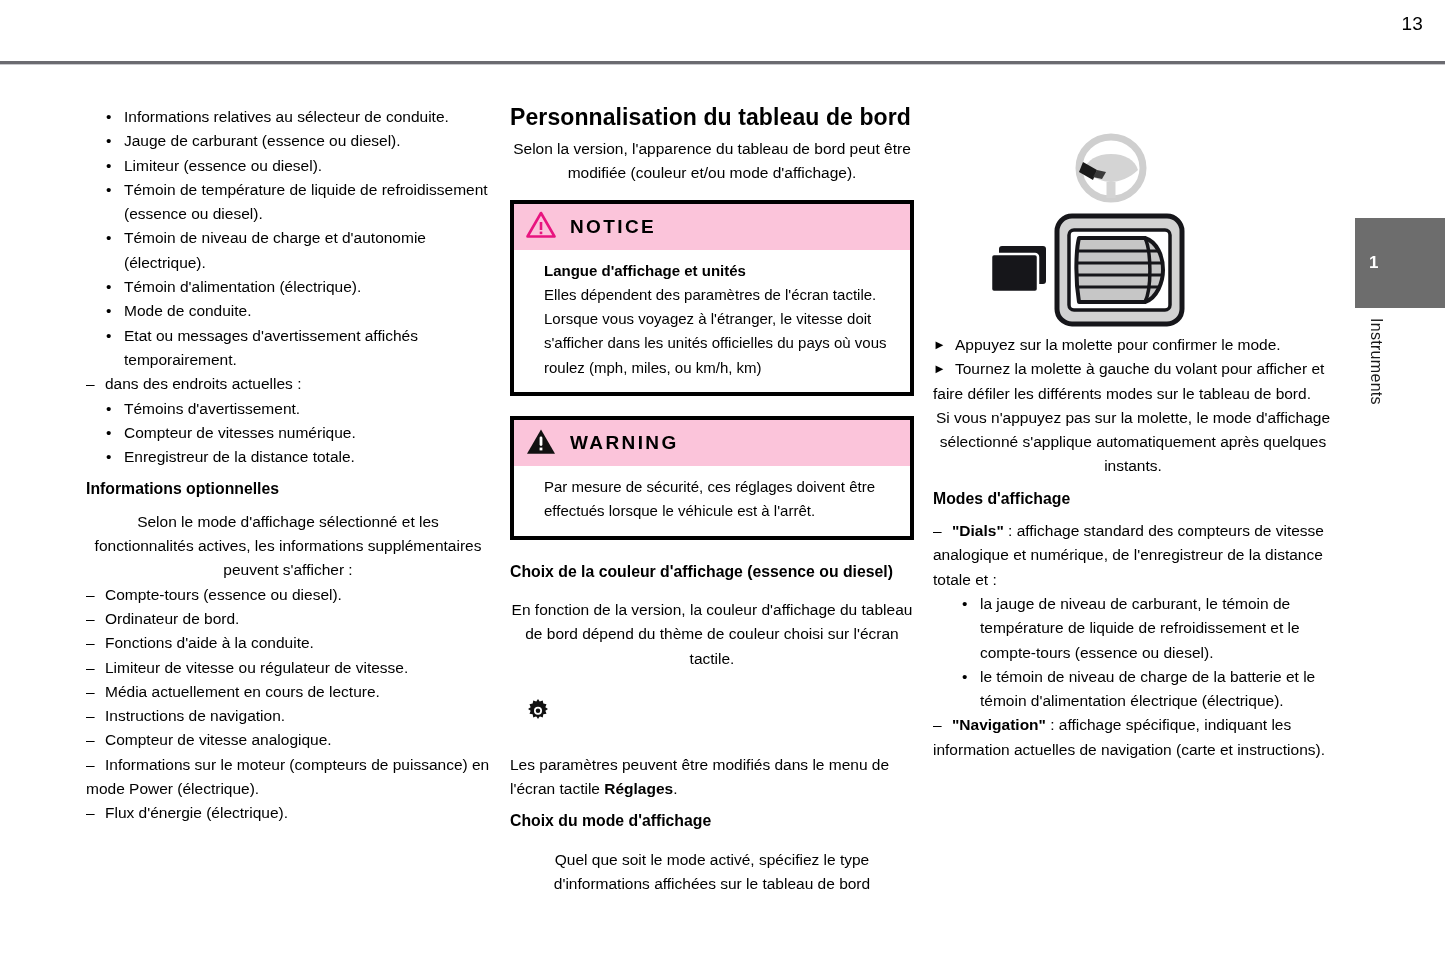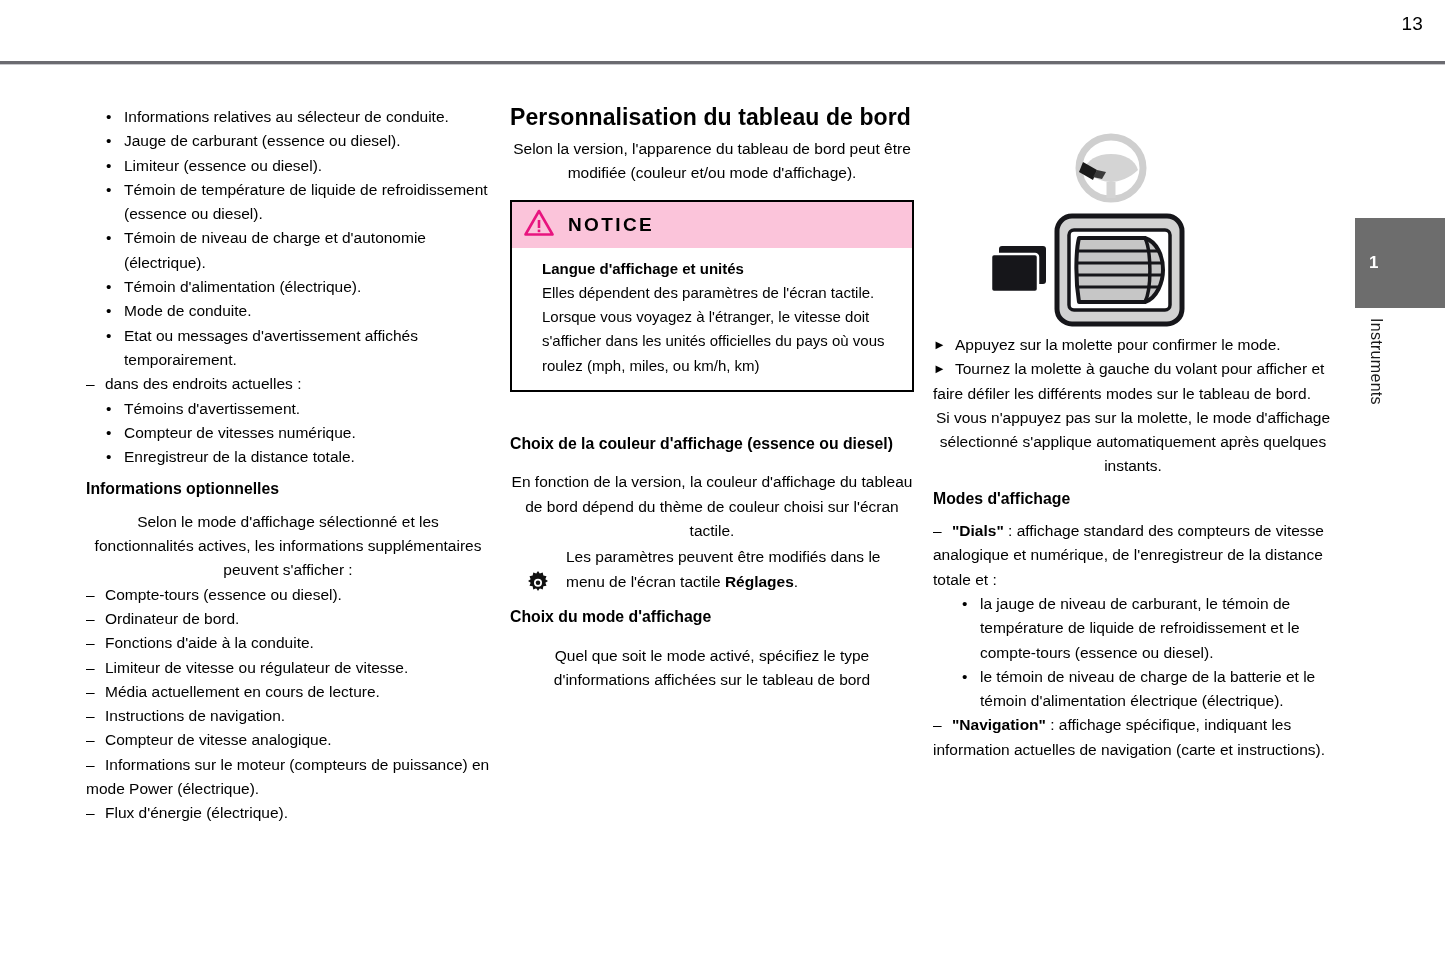--- a/index.html
+++ b/index.html
@@ -154,21 +154,21 @@
   li.arrow-item > .marker {
     display: inline-block;
     width: 22px;
     font-size: 13px;
     line-height: 24.3px;
     vertical-align: top;
   }
 
   
   .alert-box {
-    border: 2px solid #000000;
+    border: 4px solid #000000;
     background: #ffffff;
     box-sizing: border-box;
     width: 100%;
   }
   .alert-head {
     background: #fbc4da;
     display: flex;
     align-items: center;
     padding: 7px 10px 7px 12px;
     box-sizing: border-box;
@@ -189,20 +189,21 @@
   .alert-body .alert-sub {
     font-weight: bold;
     display: block;
   }
 
   
   .note-row {
     display: flex;
     align-items: flex-start;
     margin-top: 2px;
+    flex-direction: column;
   }
   .note-icon {
     width: 56px;
     flex: 0 0 56px;
     display: flex;
     justify-content: center;
     padding-top: 24px;
   }
   .note-text {
     font-size: 15.5px;
@@ -355,20 +356,35 @@
     </div>
     <div class="alert-body">
       <span class="alert-sub">Langue d'affichage et unités</span>
       <span>Elles dépendent des paramètres de l'écran tactile.</span><br>
       <span>Lorsque vous voyagez à l'étranger, le vitesse doit s'afficher dans les unités officielles du pays où vous roulez (mph, miles, ou km/h, km)</span>
     </div>
   </div>
 
   <div class="gap-lg"></div>
 
+  <div class="alert-box">
+    <div class="alert-head">
+      <span>
+        <svg width="30" height="27" viewBox="0 0 30 27" aria-hidden="true">
+          <path d="M15 1.5 L29 25.8 L1 25.8 Z" fill="#111111"></path>
+          <rect x="13.6" y="8.5" width="2.8" height="9.5" rx="1.4" fill="#ffffff"></rect>
+          <rect x="13.6" y="19.6" width="2.8" height="2.8" fill="#ffffff"></rect>
+        </svg>
+      </span>
+      <span class="alert-title">WARNING</span>
+    </div>
+    <div class="alert-body">
+      <span>Par mesure de sécurité, ces réglages doivent être effectués lorsque le véhicule est à l'arrêt.</span>
+    </div>
+  </div>
 
   <div class="gap-lg"></div>
 
   <h3 class="sub-head">Choix de la couleur d'affichage (essence ou diesel)</h3>
   <div class="gap-md"></div>
   <p class="body-text">En fonction de la version, la couleur d'affichage du tableau de bord dépend du thème de couleur choisi sur l'écran tactile.</p>
 
   <div class="note-row">
     <div class="note-icon">
       <svg width="28" height="28" viewBox="0 0 32 32" aria-hidden="true">

